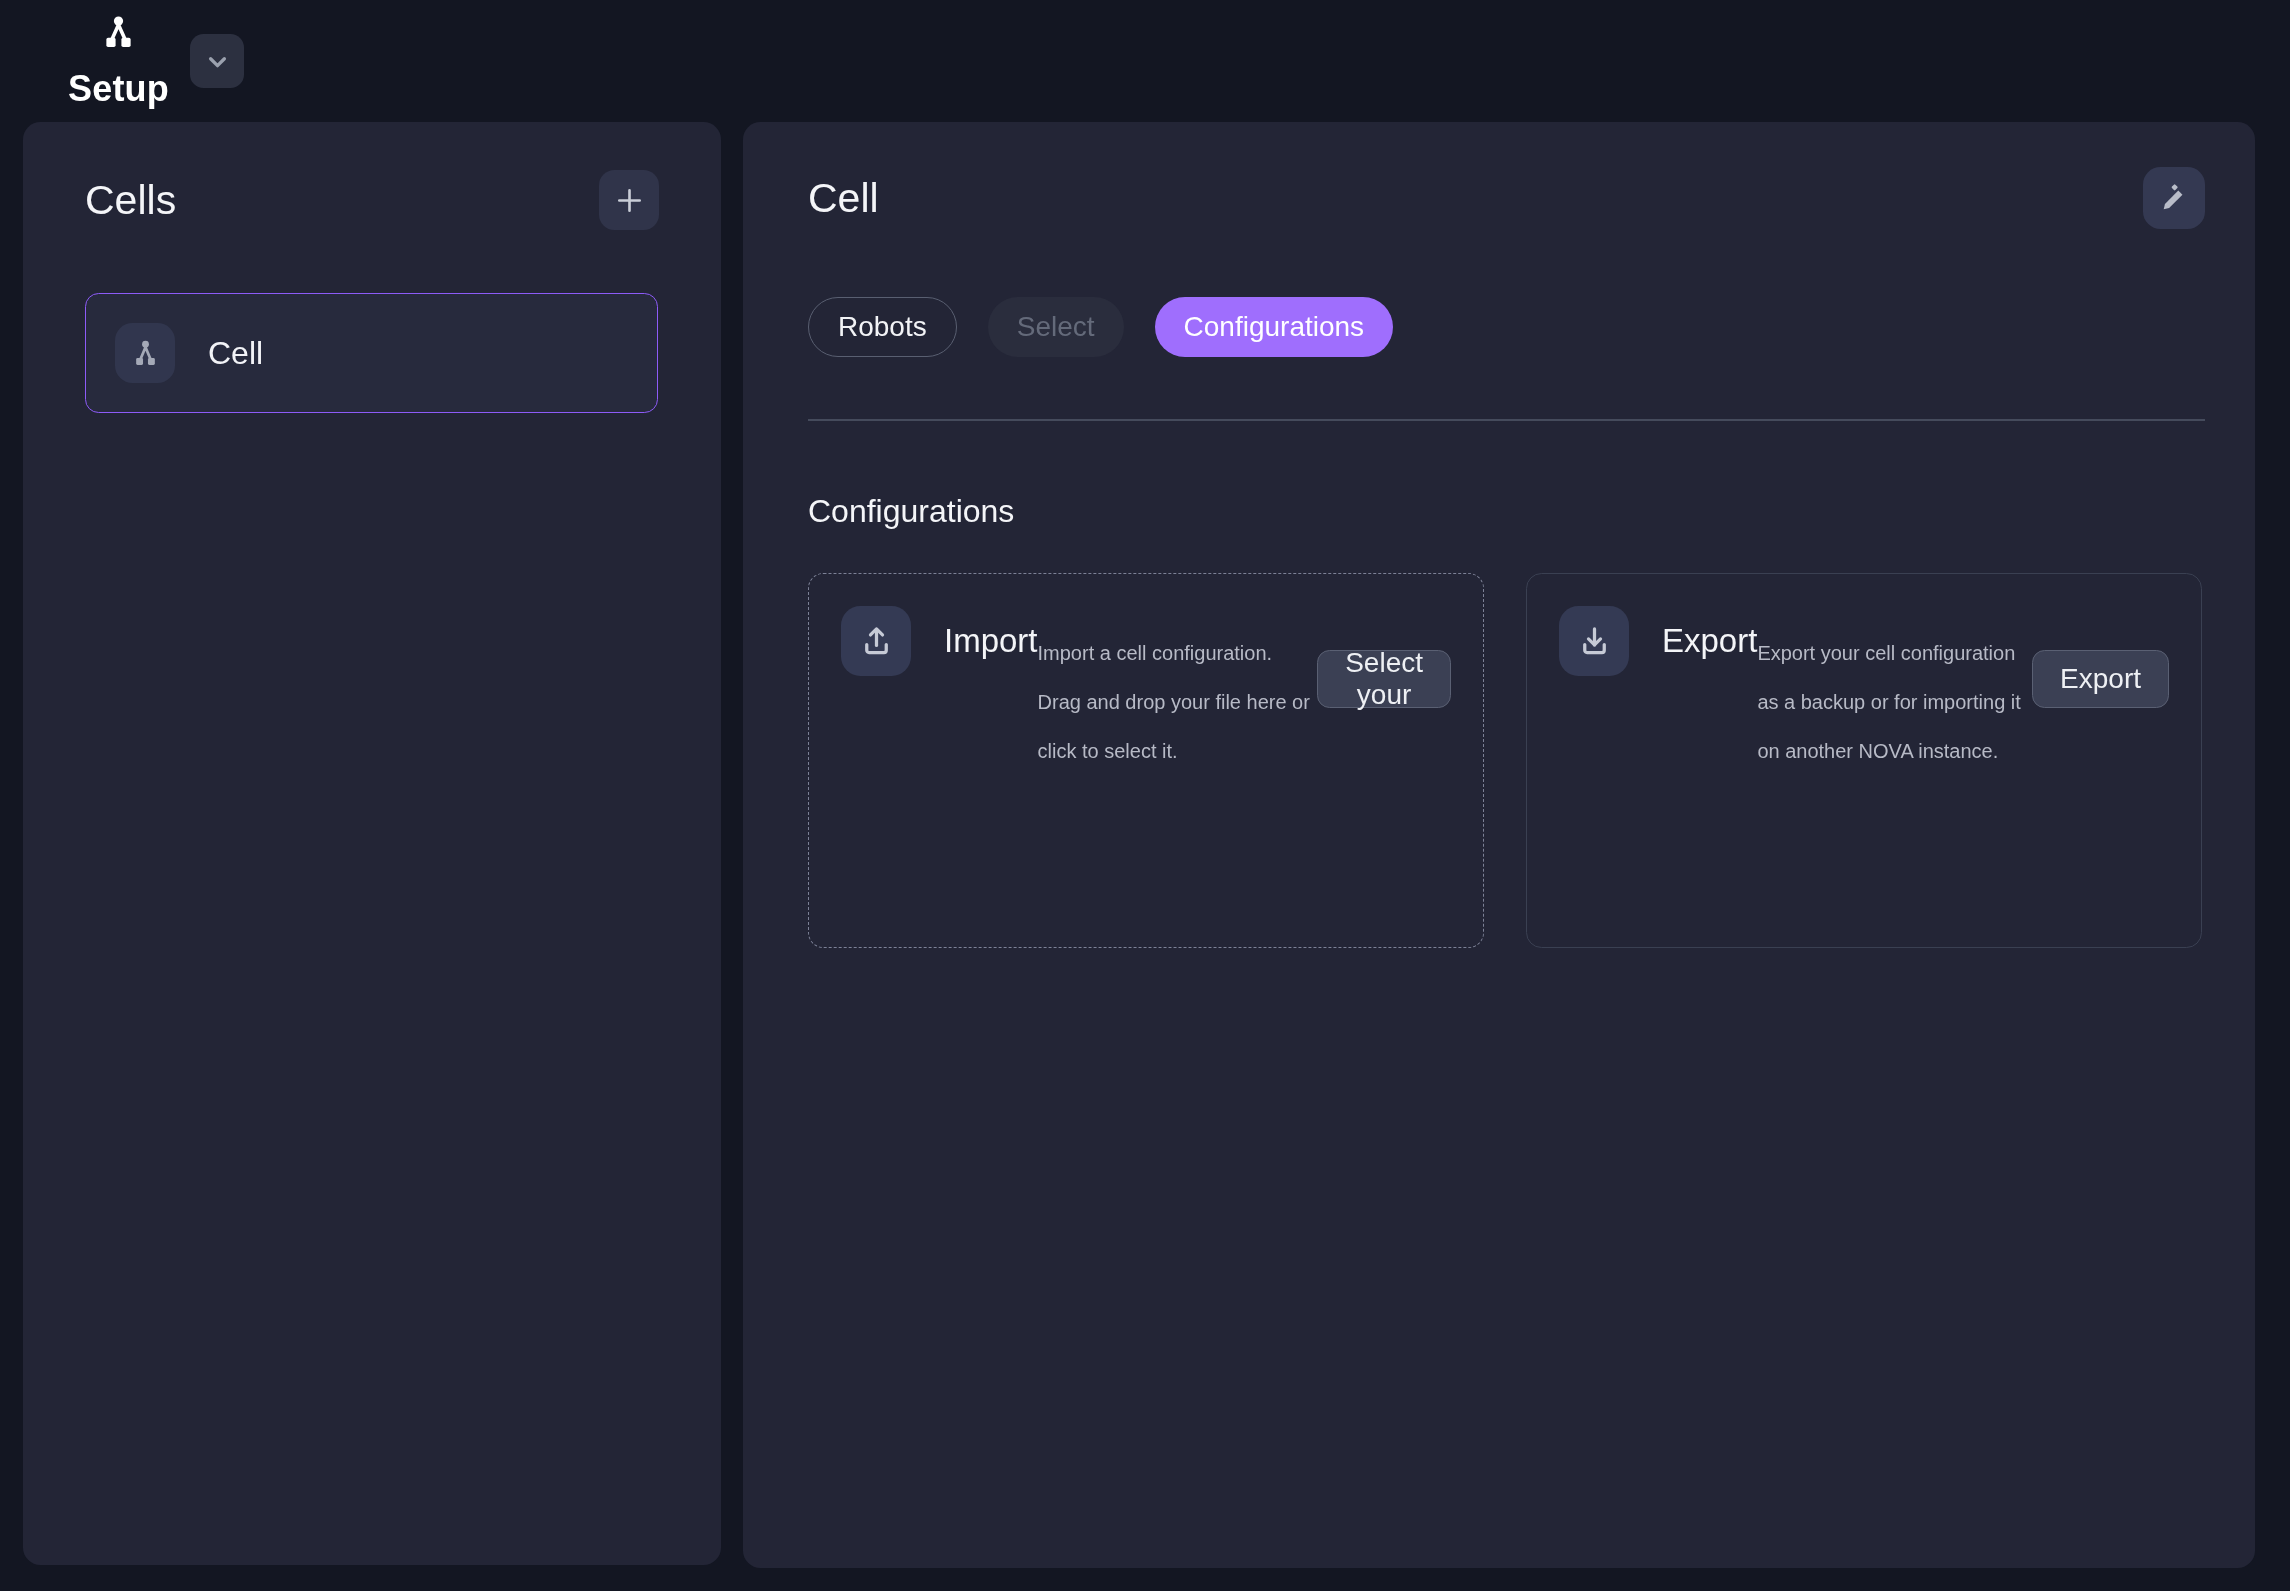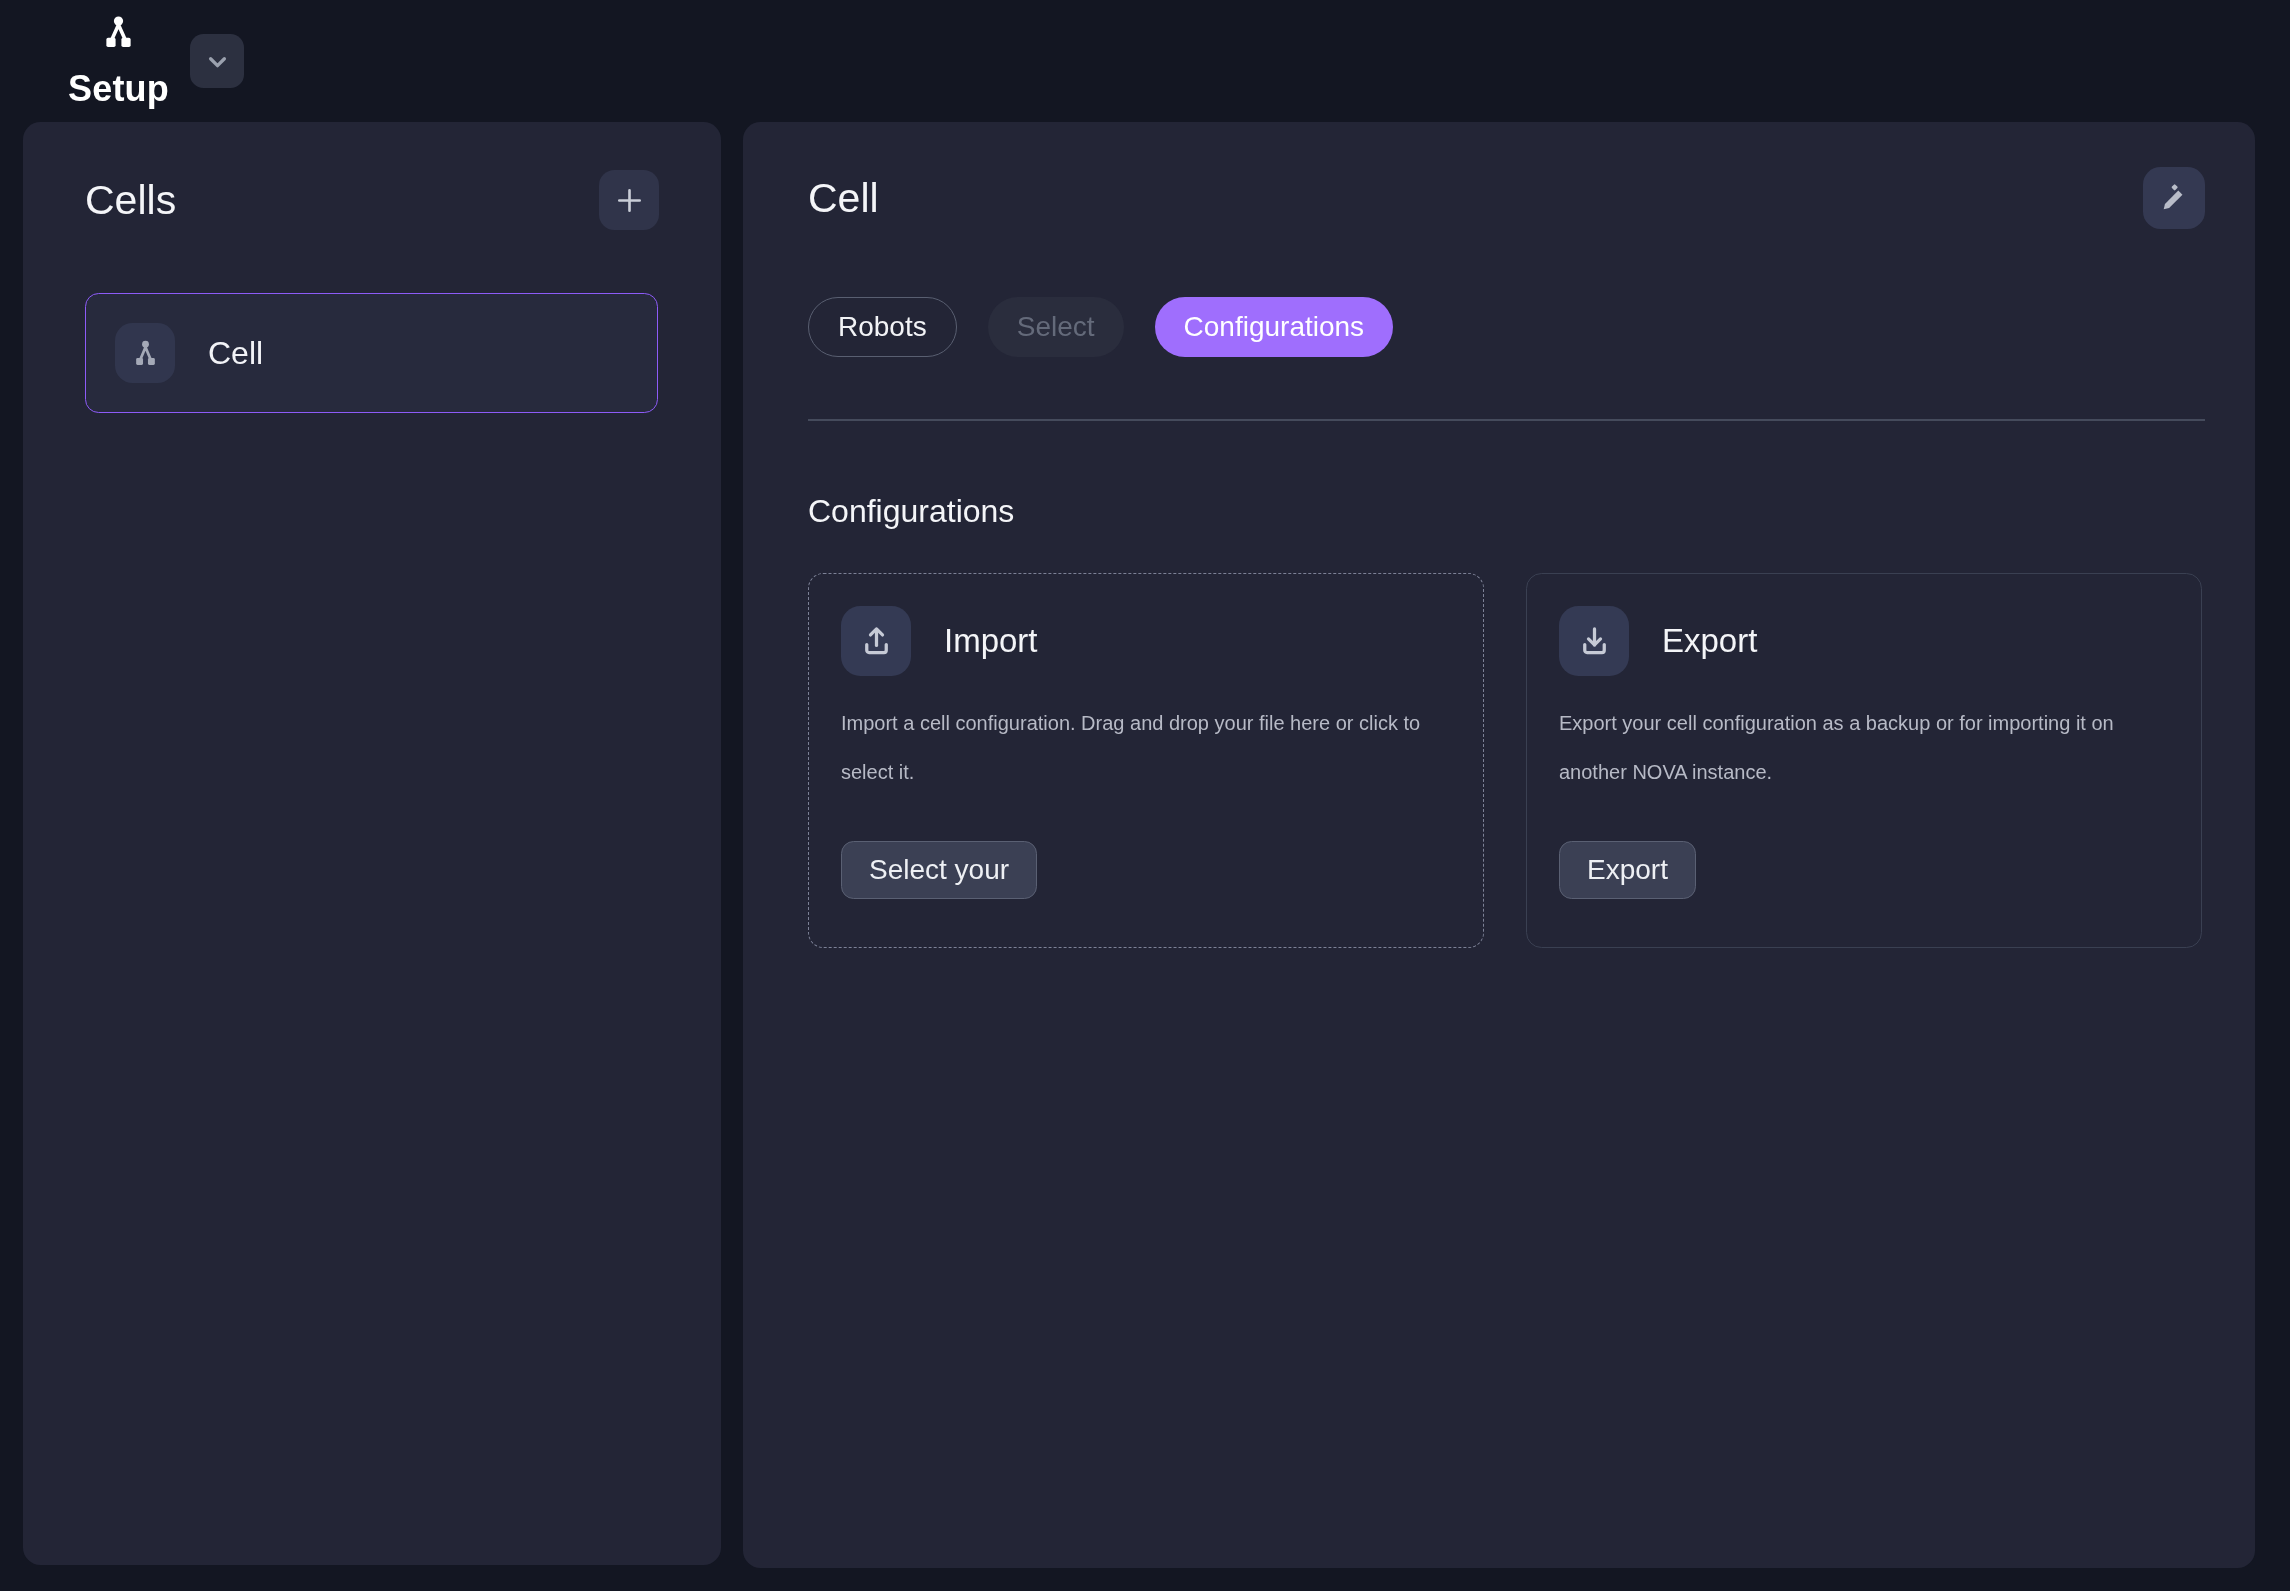--- a/index.html
+++ b/index.html
@@ -75,21 +75,21 @@
   .chip.outlined{border:1.9px solid #595f71;color:#f2f3f6;background:transparent;}
   .chip.disabled{background:#2a2d3d;color:#646a7a;cursor:default;}
   .chip.active{background:#9f6efd;color:#ffffff;}
   
   .divider{margin-top:62px;height:1.9px;background:#454b5c;width:100%;}
   .section-title{margin-top:72px;font-size:32px;font-weight:500;color:#f4f5f8;}
   
   .cards{margin-top:43px;display:flex;gap:42px;}
   .card{
     width:676px;height:375px;box-sizing:border-box;border-radius:15.5px;
-    padding:32px 32px 0 32px;display:flex;flex-direction:column;align-items:flex-start;
+    padding:32px 32px 0 32px;display:flex;flex-direction:row;align-items:flex-start;
   }
   .card.dashed{border:1.9px dashed #7c8196;cursor:pointer;}
   .card.solid{border:1.9px solid #3a4052;}
   .card-header{display:flex;align-items:center;gap:33px;}
   .card-tile{width:70px;height:70px;border-radius:19.4px;background:#343a54;
     display:flex;align-items:center;justify-content:center;flex:none;}
   .card-title{font-size:33px;font-weight:500;color:#f4f5f8;}
   .card-desc{
     margin-top:23px;font-size:20px;line-height:49px;color:#b7bac6;
     max-width:592px;

